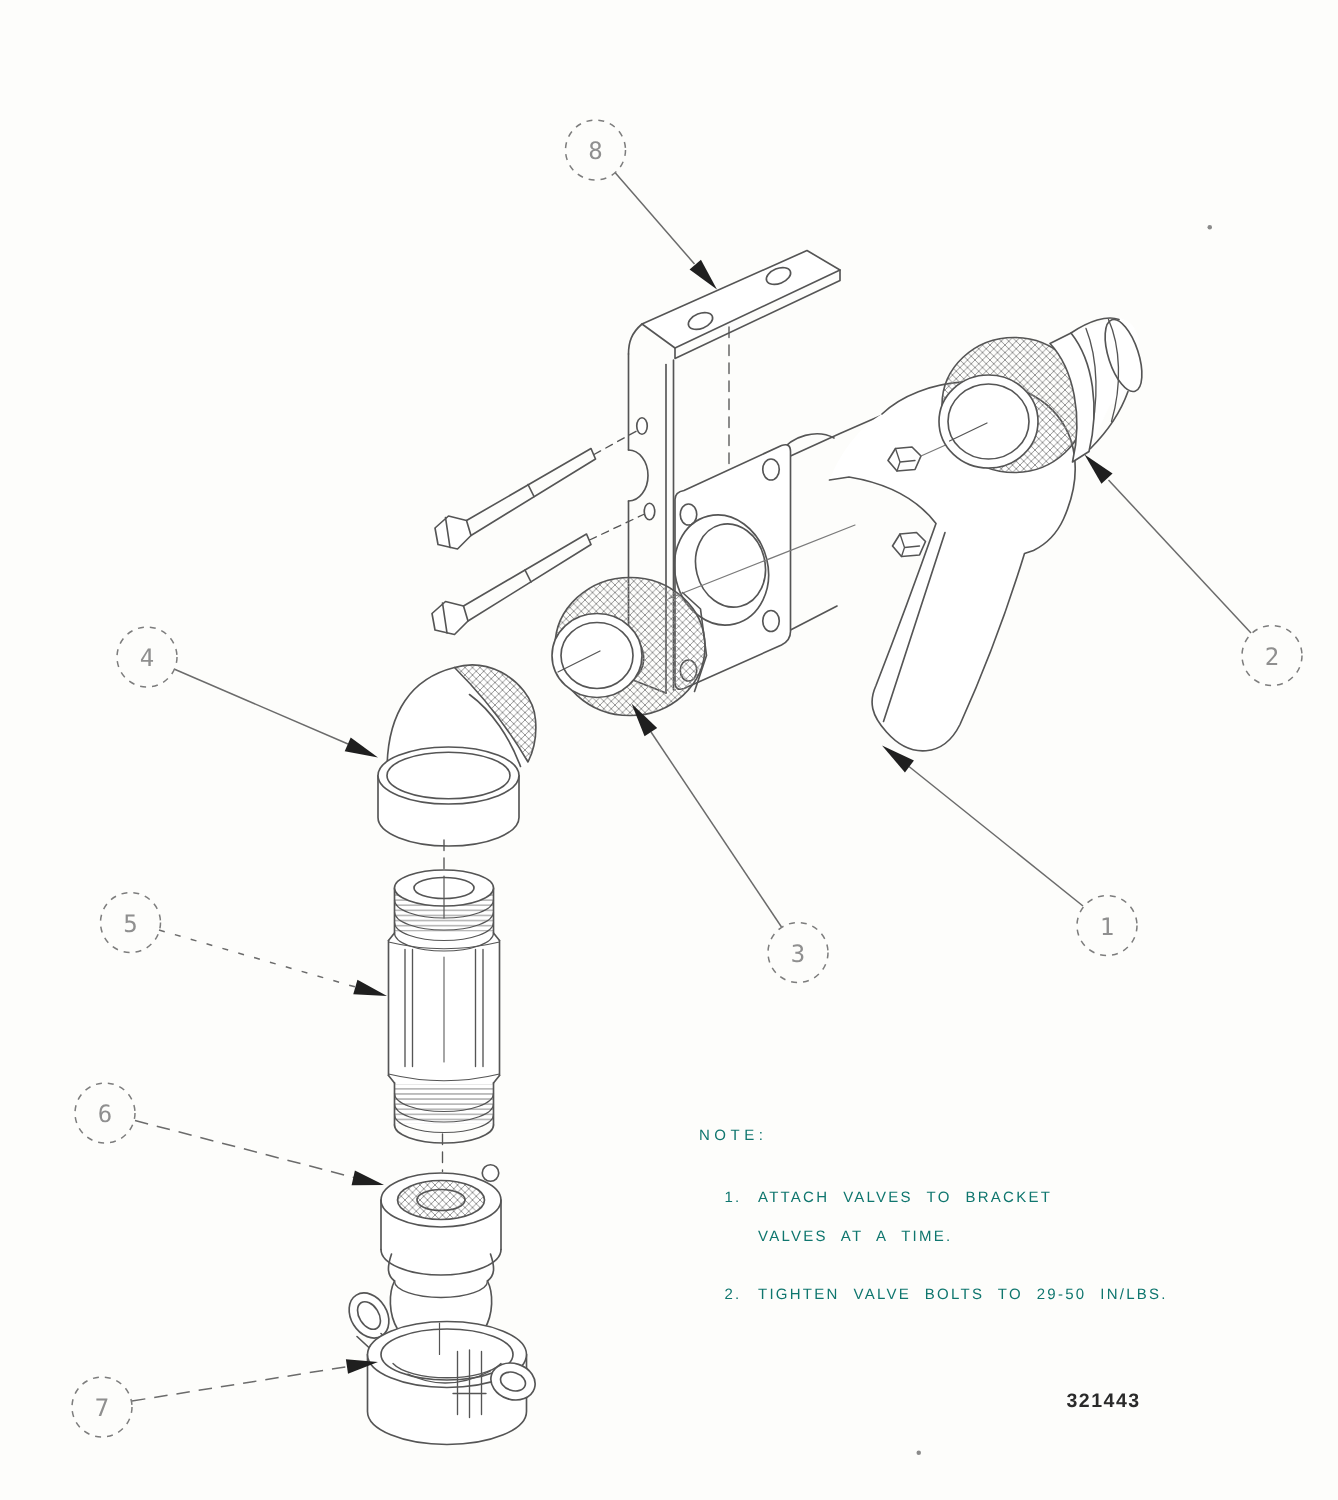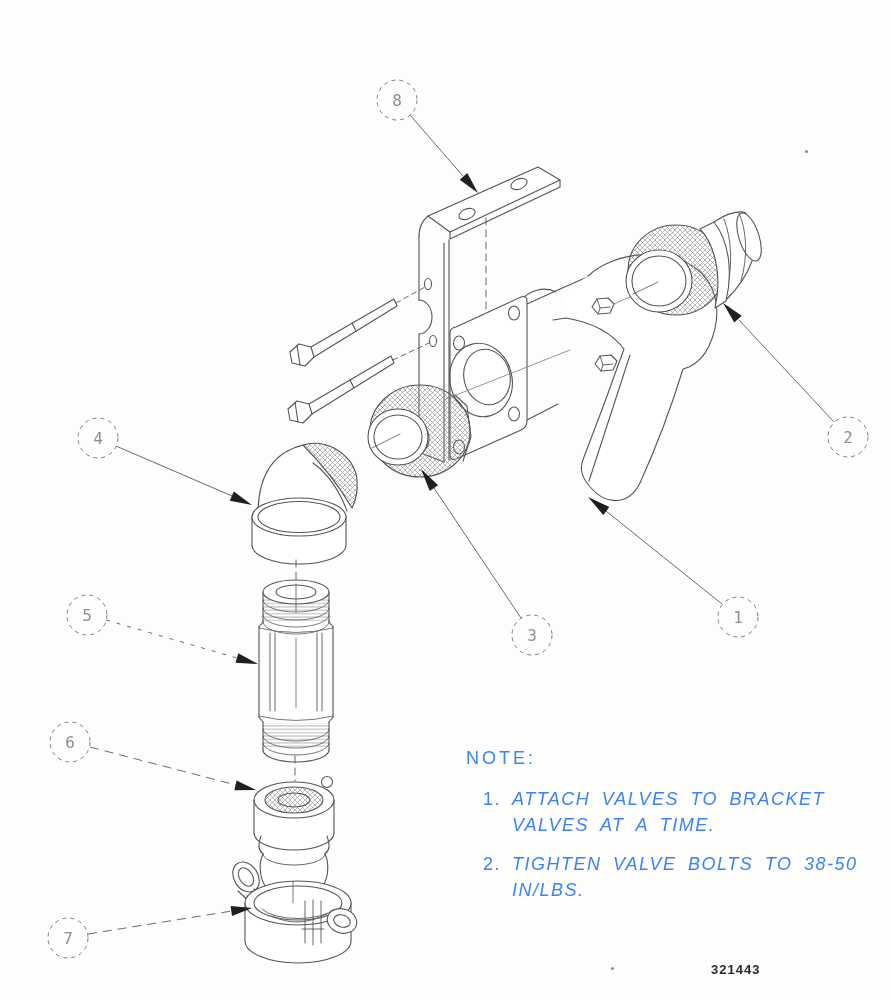--- a/index.html
+++ b/index.html
@@ -9,29 +9,29 @@
   }
   svg{position:absolute;left:0;top:0;}
   .balloon{fill:none;stroke:#7d7d7d;stroke-width:1;stroke-dasharray:4 4;}
   .bnum{font-family:"DejaVu Sans Mono",monospace;font-size:16px;text-anchor:middle;}
   .leader{fill:none;stroke:#6b6b6b;stroke-width:1;}
   .dash96{stroke-dasharray:9 6;}
   .dash47{stroke-dasharray:4 7;}
   .thin{stroke-width:0.8;stroke:#7a7a7a;}
   .cl{stroke-dasharray:7 5;stroke-width:0.9;}
   .note{
-    position:absolute;left:466px;top:745px;width:400px;color:#3b82f6;
-    font-size:18px;letter-spacing:1.5px;word-spacing:5px;line-height:26px;
+    position:absolute;left:466px;top:745px;width:400px;color:#0f766e;
+    font-size:10px;letter-spacing:1.5px;word-spacing:5px;line-height:26px;
   }
   .note-heading{letter-spacing:3px;margin-bottom:15px;}
   .note-item{display:flex;margin:0 0 13px 17px;}
   .note-num{margin-right:11px;flex:0 0 auto;}
-  .note-lines span{display:block;font-style:italic;}
+  .note-lines span{display:block;}
   .part-number{
-    position:absolute;left:711px;top:962px;color:#2a2a2a;
+    position:absolute;left:711px;top:926px;color:#2a2a2a;
     font-size:13px;font-weight:bold;letter-spacing:1px;
   }
   .speck{position:absolute;width:3px;height:3px;border-radius:50%;background:#8a8a8a;}
 </style>
 </head>
 <body>
 
 <div class="page">
 
 <svg width="892" height="1000" viewBox="0 0 892 1000">
@@ -255,21 +255,21 @@
     <div class="note-item">
       <span class="note-num">1.</span>
       <span class="note-lines">
         <span>ATTACH VALVES TO BRACKET</span>
         <span>VALVES AT A TIME.</span>
       </span>
     </div>
     <div class="note-item">
       <span class="note-num">2.</span>
       <span class="note-lines">
-        <span>TIGHTEN VALVE BOLTS TO 38-50 IN/LBS.</span>
+        <span>TIGHTEN VALVE BOLTS TO 29-50 IN/LBS.</span>
       </span>
     </div>
   </div>
 
   <div class="part-number">321443</div>
 
   <div class="speck" style="left:805px;top:150px;"></div>
   <div class="speck" style="left:611px;top:967px;"></div>
 
 </div>

